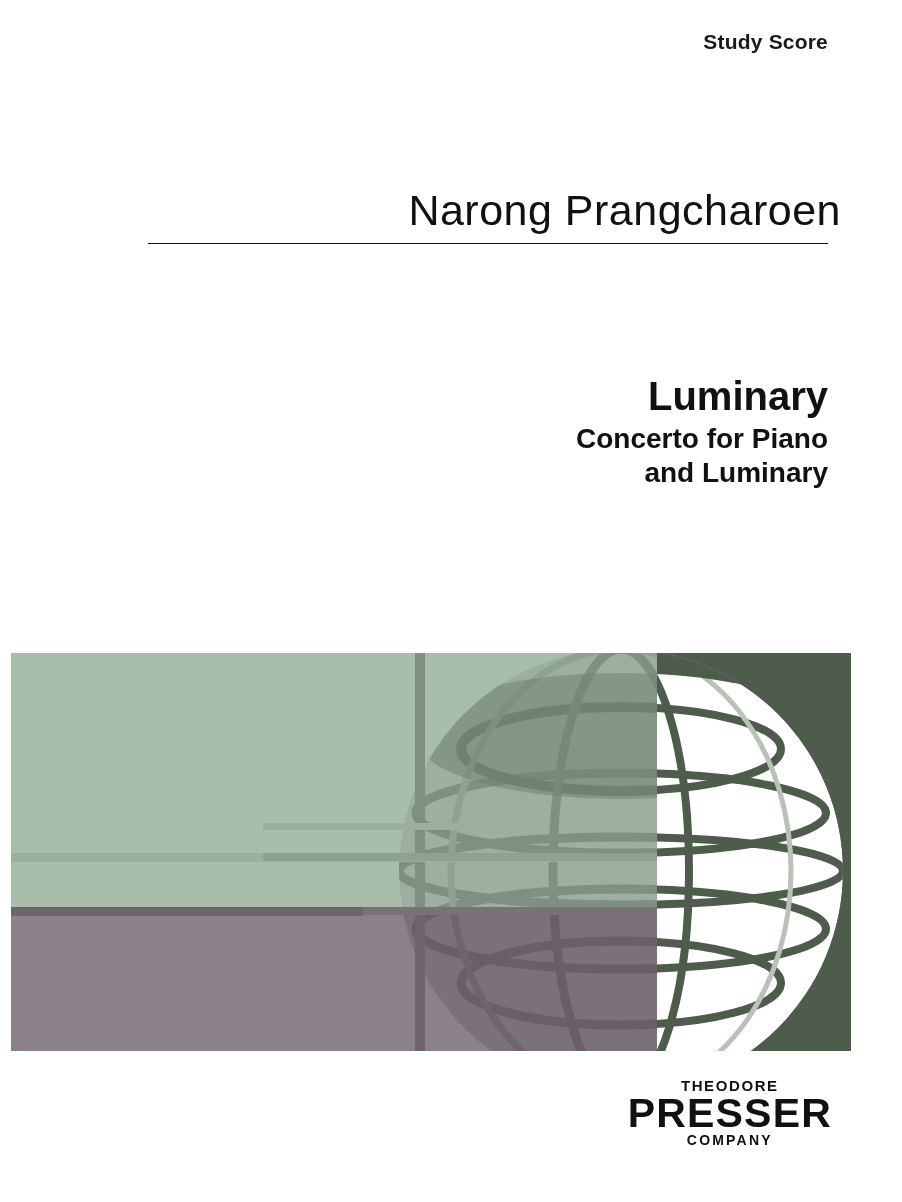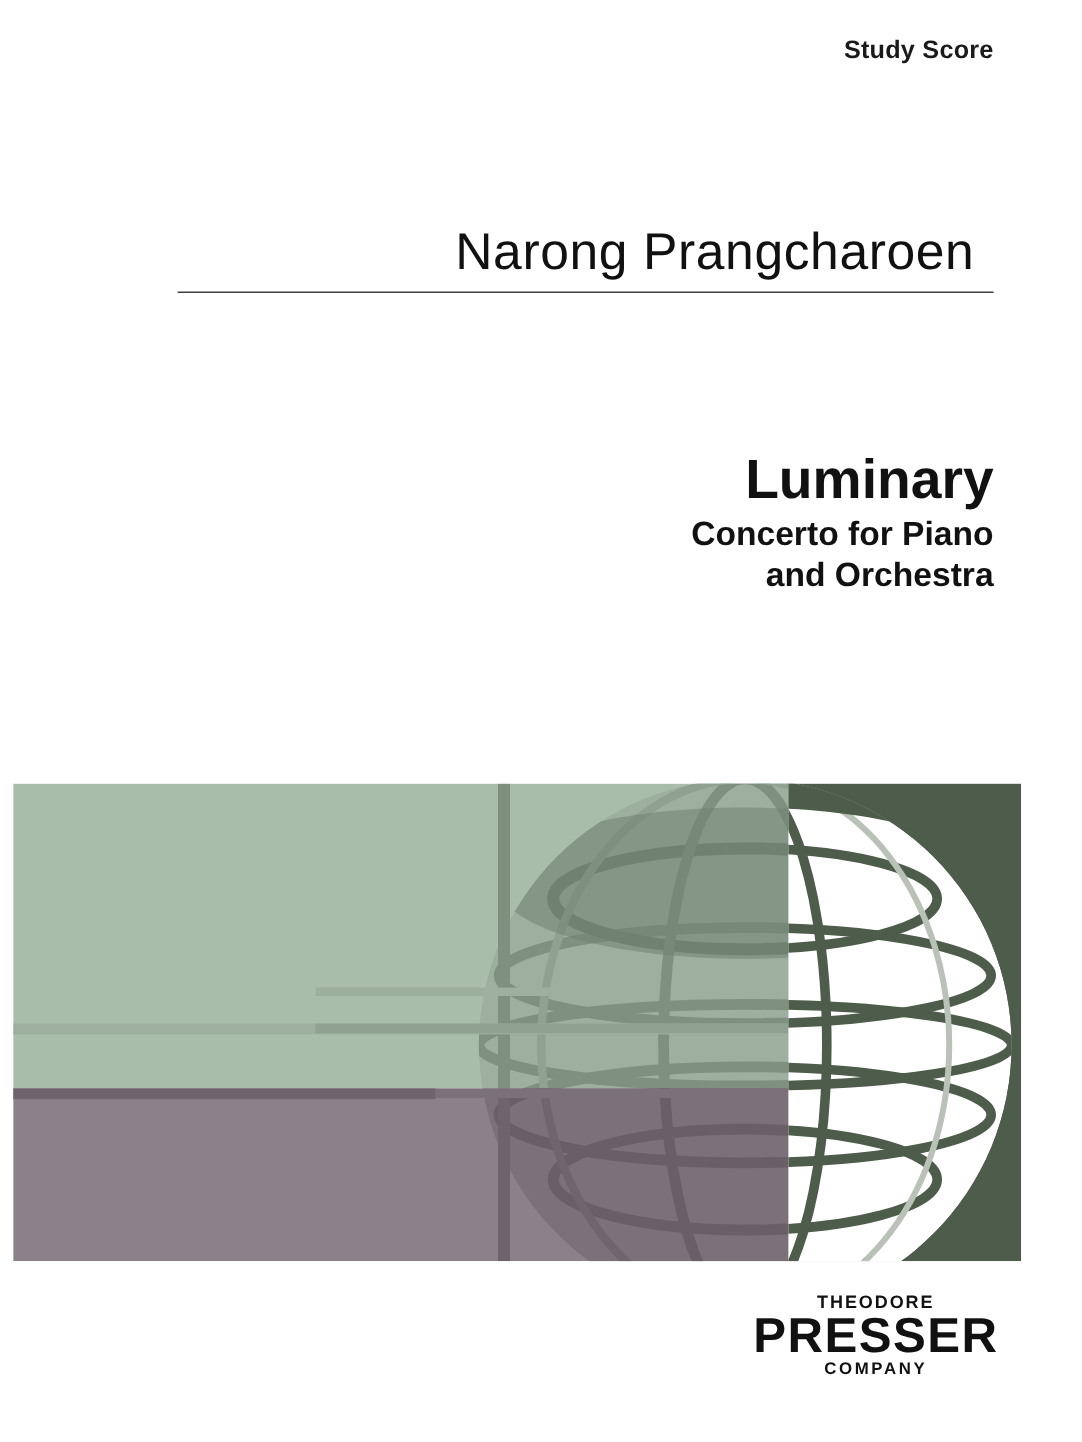--- a/index.html
+++ b/index.html
@@ -26,21 +26,21 @@
     font-size: 21px;
     font-weight: bold;
     color: #1a1a1a;
     letter-spacing: 0.2px;
   }
 
   
   .composer {
     position: absolute;
     top: 188px;
-    right: 90px;
+    right: 61px;
     font-size: 43px;
     font-weight: normal;
     color: #111111;
     letter-spacing: 0.5px;
     line-height: 1.05;
   }
   .composer-rule {
     position: absolute;
     left: 148px;
     right: 74px;
@@ -50,21 +50,21 @@
   }
 
   
   .title-block {
     position: absolute;
     right: 74px;
     top: 376px;
     text-align: right;
   }
   .title-main {
-    font-size: 46px;
+    font-size: 40px;
     font-weight: bold;
     color: #111111;
     line-height: 1.0;
     letter-spacing: 0px;
   }
   .title-sub {
     margin-top: 6px;
     font-size: 28px;
     font-weight: bold;
     color: #111111;
@@ -115,21 +115,21 @@
 
   <div class="study-score">Study Score</div>
 
   <div class="composer">Narong Prangcharoen</div>
   <div class="composer-rule"></div>
 
   <div class="title-block">
     <div class="title-main">Luminary</div>
     <div class="title-sub">
       <div>Concerto for Piano</div>
-      <div>and Orchestra</div>
+      <div>and Luminary</div>
     </div>
   </div>
 
   <div class="artwork">
     <svg width="840" height="398" viewBox="0 0 840 398" xmlns="http://www.w3.org/2000/svg">
       <defs>
         <clipPath id="art-clip">
           <rect x="0" y="0" width="840" height="398"></rect>
         </clipPath>
         <clipPath id="sage-clip">

